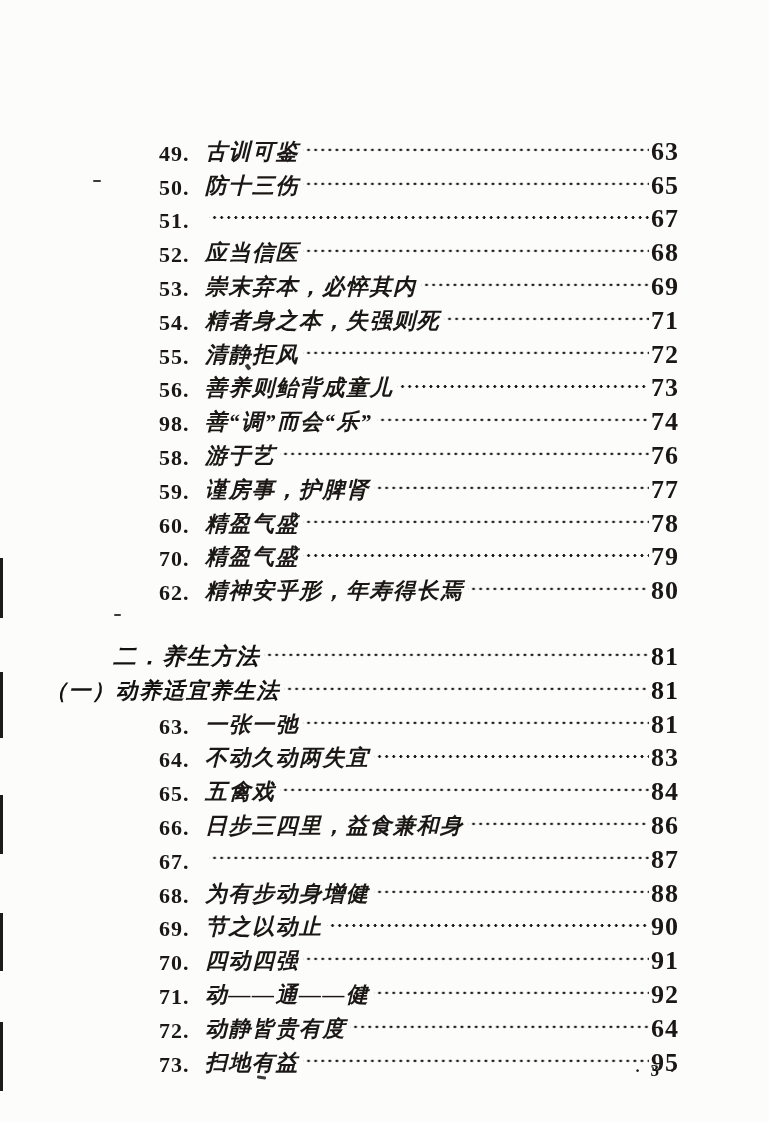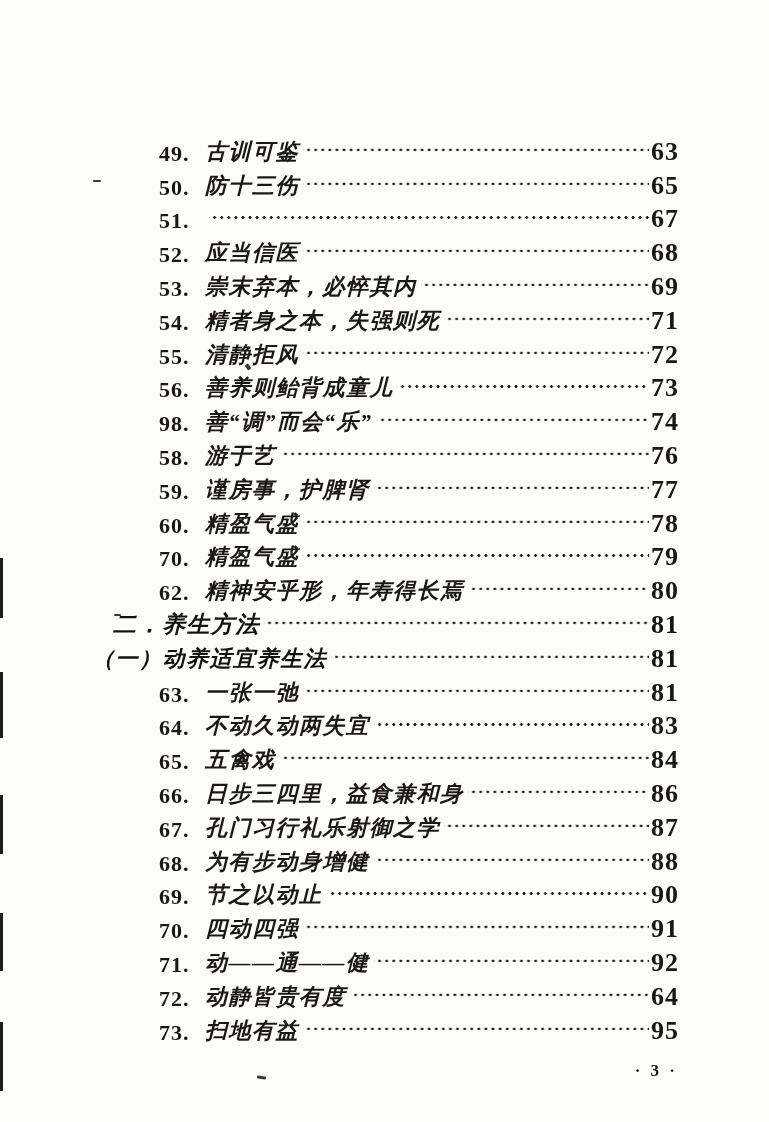--- a/index.html
+++ b/index.html
@@ -45,28 +45,28 @@
     flex: none;
     letter-spacing: 1.5px;
     font-style: italic;
   }
   .row.section {
     padding-left: 113px;
     font-family: "Liberation Sans", sans-serif;
     font-size: 23px;
     font-weight: bold;
     color: #141210;
+    margin-top: 32px;
   }
   .row.subsection {
     padding-left: 45px;
     font-family: "Liberation Sans", sans-serif;
     font-size: 22px;
     font-weight: bold;
     color: #141210;
-    margin-left: 47px;
   }
   .leader {
     flex: 1;
     align-self: stretch;
     margin-left: 4px;
     margin-right: 2px;
     background: radial-gradient(circle, #1d1a16 1.25px, rgba(0,0,0,0) 1.6px) 2px 54% / 7.1px 100% repeat-x;
   }
   .pg {
     flex: none;
@@ -217,21 +217,20 @@
         <span class="pg">84</span>
       </div>
       <div class="row entry">
         <span class="num">66.</span>
         <span class="title">日步三四里，益食兼和身</span>
         <span class="leader"></span>
         <span class="pg">86</span>
       </div>
       <div class="row entry">
         <span class="num">67.</span>
-        <span class="title">孔门习行礼乐射御之学</span>
         <span class="leader"></span>
         <span class="pg">87</span>
       </div>
       <div class="row entry">
         <span class="num">68.</span>
         <span class="title">为有步动身增健</span>
         <span class="leader"></span>
         <span class="pg">88</span>
       </div>
       <div class="row entry">

